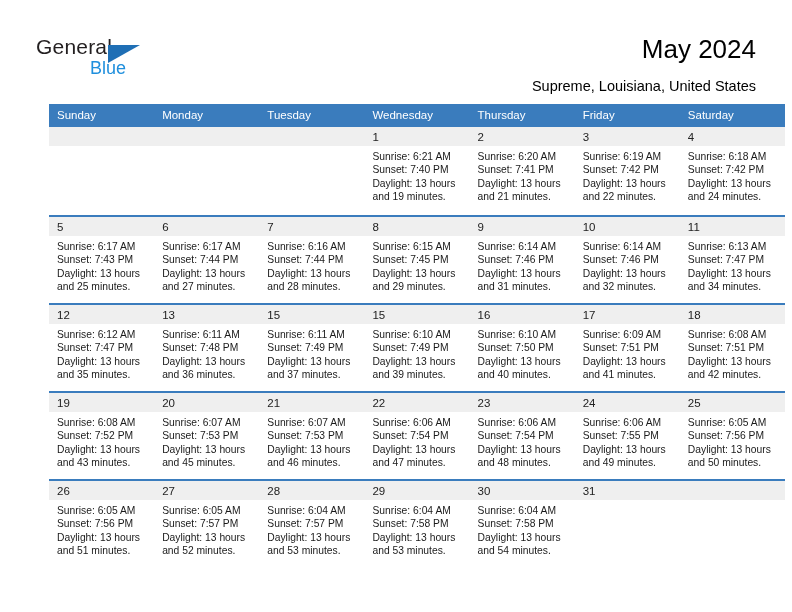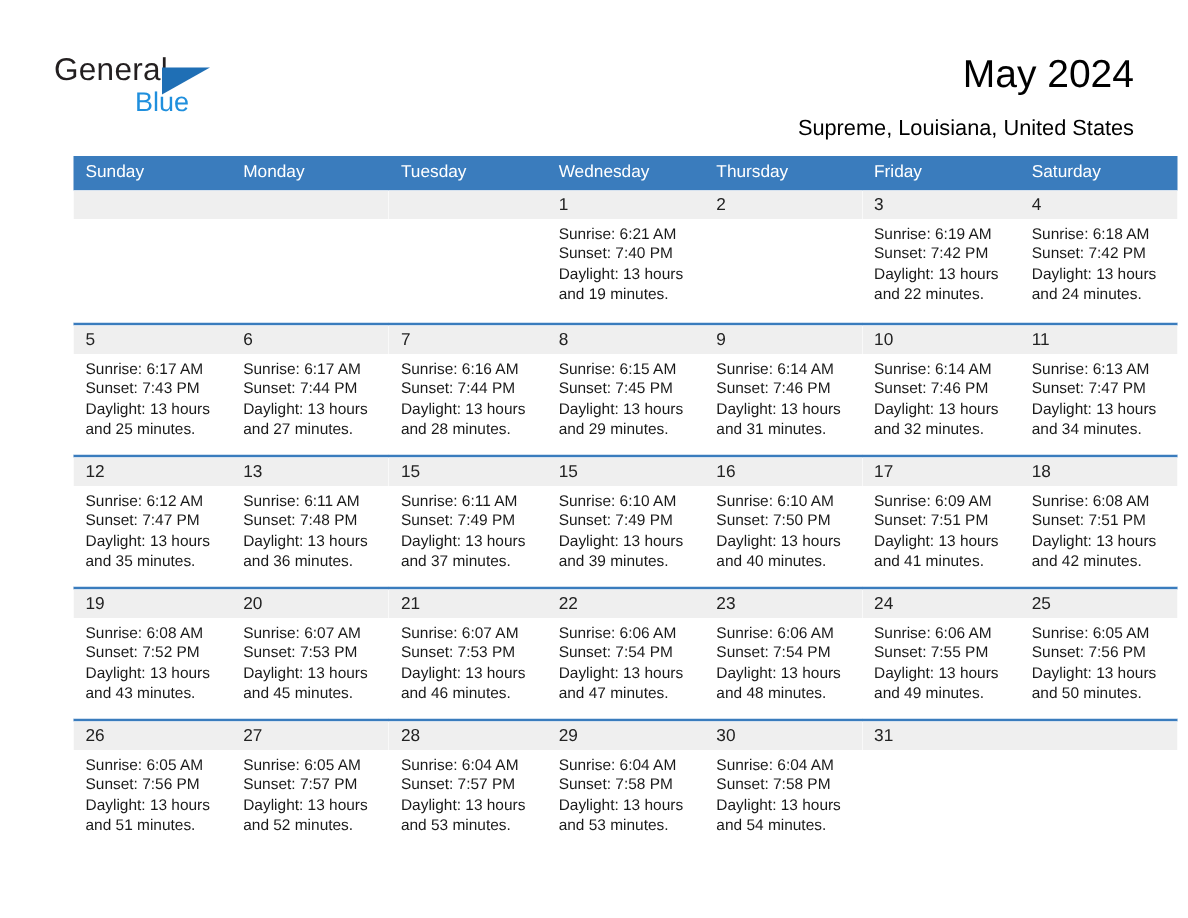--- a/index.html
+++ b/index.html
@@ -192,20 +192,25 @@
           <div class="day-cell">
             <div class="day-number-band">1</div>
             <div class="day-info">
               <div>Sunrise: 6:21 AM</div>
               <div>Sunset: 7:40 PM</div>
               <div class="wrap">Daylight: 13 hours and 19 minutes.</div>
             </div>
           </div>
           <div class="day-cell">
             <div class="day-number-band">2</div>
+            <div class="day-info">
+              <div>Sunrise: 6:20 AM</div>
+              <div>Sunset: 7:41 PM</div>
+              <div class="wrap">Daylight: 13 hours and 21 minutes.</div>
+            </div>
           </div>
           <div class="day-cell">
             <div class="day-number-band">3</div>
             <div class="day-info">
               <div>Sunrise: 6:19 AM</div>
               <div>Sunset: 7:42 PM</div>
               <div class="wrap">Daylight: 13 hours and 22 minutes.</div>
             </div>
           </div>
           <div class="day-cell">

